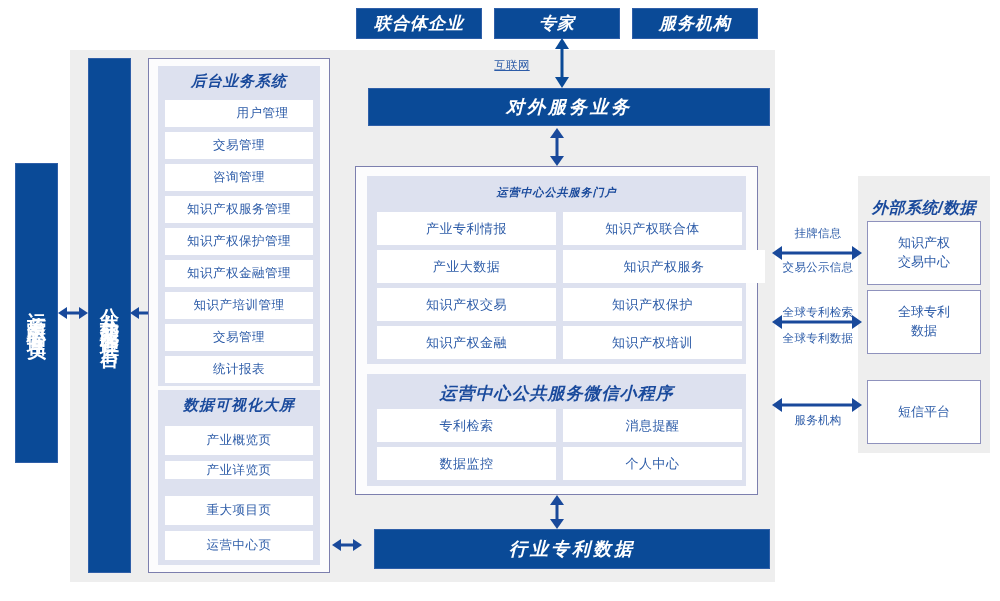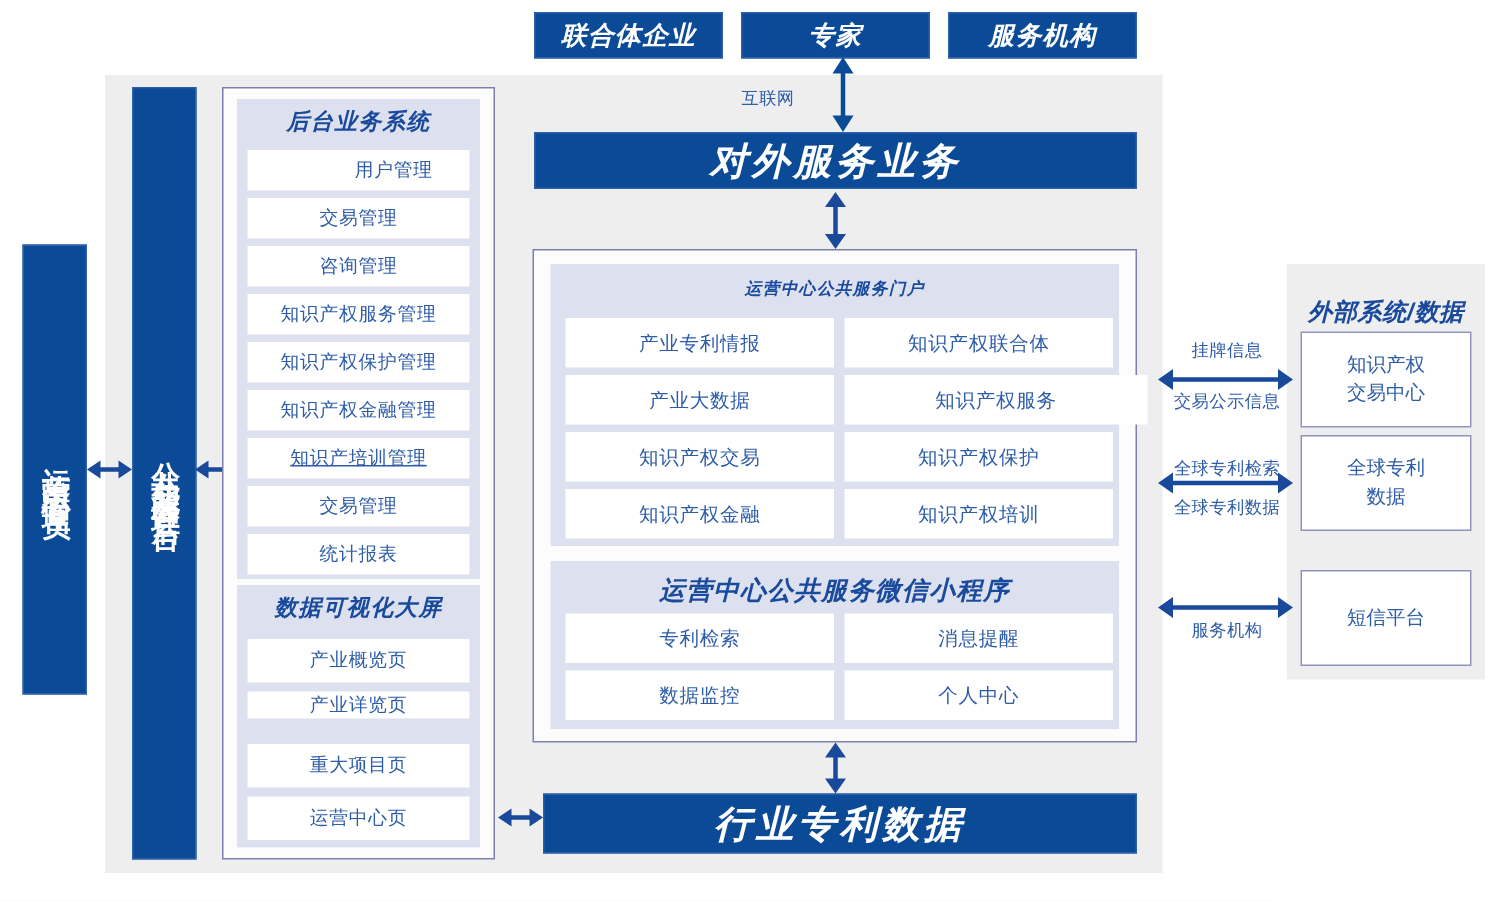--- a/index.html
+++ b/index.html
@@ -10,21 +10,21 @@
   }
   .abs{position:absolute;box-sizing:border-box;}
 
   
   .blue{
     background:#0a4a97;color:#ffffff;font-weight:bold;font-style:italic;
     display:flex;align-items:center;justify-content:center;text-align:center;
     border:1px solid #2f5fa8;
   }
   .blue-top{font-size:17px;letter-spacing:1px;}
-  .blue-wide{font-size:25px;letter-spacing:3px;}
+  .blue-wide{font-size:18px;letter-spacing:3px;margin-left:12px;}
   .blue-vert{
     writing-mode:vertical-rl;text-orientation:upright;
     font-size:19px;letter-spacing:5px;font-style:normal;
   }
 
   
   .gray-panel{background:#eeeeee;}
 
   
   .white-box{background:#fcfcfd;border:1px solid #7c7fae;}
@@ -53,21 +53,21 @@
   .ext-title{
     font-size:16px;font-weight:bold;font-style:italic;color:#1a4a9c;
     text-align:center;letter-spacing:.5px;
   }
 
   
   .alabel{
     color:#2d5ca8;font-size:11.5px;text-align:center;white-space:nowrap;
     letter-spacing:.3px;
   }
-  .alabel-u{}
+  .alabel-u{text-decoration:underline;}
 
   svg{display:block;overflow:visible;}
 </style>
 </head>
 <body>
 
 <div class="abs blue blue-top" style="left:356px;top:8px;width:126px;height:31px;">
   <span>联合体企业</span>
 </div>
 <div class="abs blue blue-top" style="left:494px;top:8px;width:126px;height:31px;">
@@ -135,21 +135,21 @@
   </div>
 <div class="abs cell" style="left:165px;top:196px;width:148px;height:27px;">
   <span>知识产权服务管理</span>
   </div>
 <div class="abs cell" style="left:165px;top:228px;width:148px;height:27px;">
   <span>知识产权保护管理</span>
   </div>
 <div class="abs cell" style="left:165px;top:260px;width:148px;height:27px;">
   <span>知识产权金融管理</span>
   </div>
-<div class="abs cell" style="left:165px;top:292px;width:148px;height:27px;text-decoration:underline;">
+<div class="abs cell" style="left:165px;top:292px;width:148px;height:27px;">
   <span>知识产培训管理</span>
   </div>
 <div class="abs cell" style="left:165px;top:324px;width:148px;height:27px;">
   <span>交易管理</span>
   </div>
 <div class="abs cell" style="left:165px;top:356px;width:148px;height:27px;">
   <span>统计报表</span>
   </div>
 
 <div class="abs lav" style="left:158px;top:390px;width:162px;height:175px;"></div>

